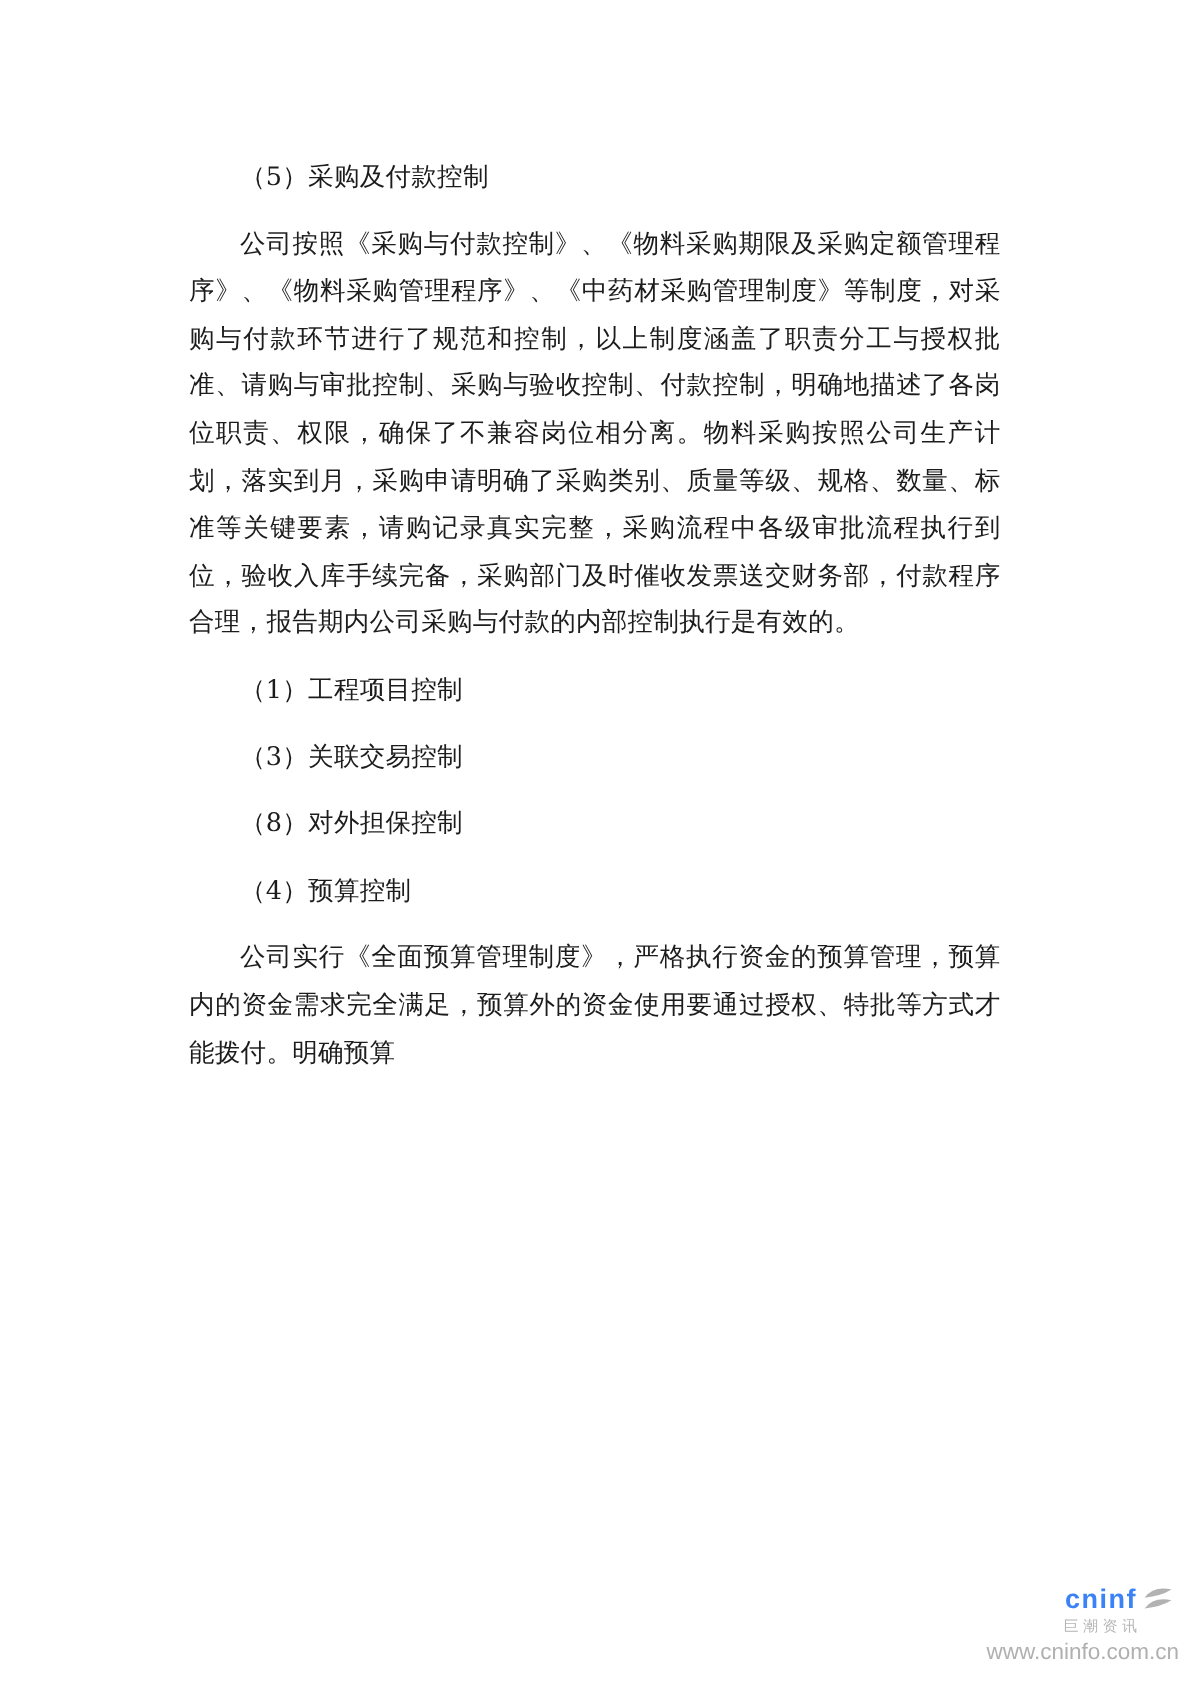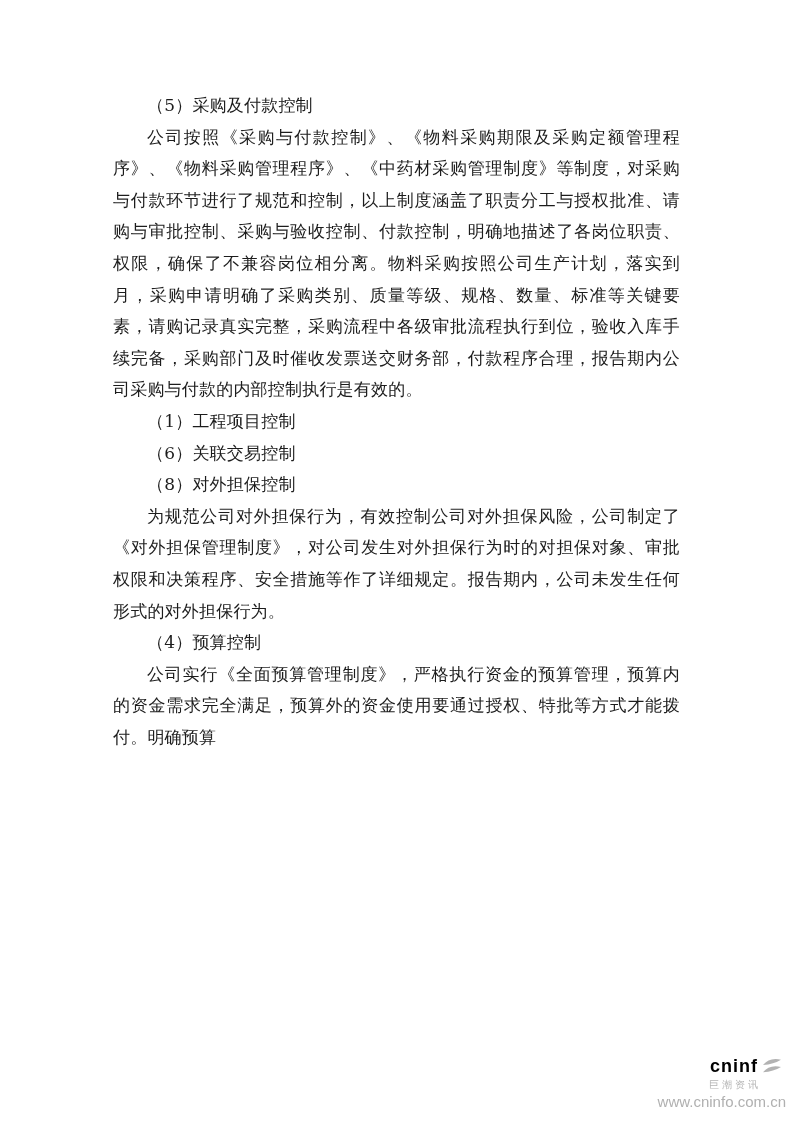--- a/index.html
+++ b/index.html
@@ -16,21 +16,21 @@
     position: absolute;
     left: 113px;
     top: 90px;
     width: 567px;
     font-size: 17px;
     line-height: 31.6px;
     text-align: justify;
     letter-spacing: 0.2px;
   }
   .content p {
-    margin: 0;
+    margin: 13px;
     padding: 0;
     text-indent: 2em;
   }
   .section-heading {
     text-align: left;
   }
   .cninfo-logo {
     position: absolute;
     right: 4px;
     bottom: 12px;
@@ -45,21 +45,21 @@
     display: flex;
     align-items: center;
     justify-content: flex-end;
     gap: 3px;
     padding-right: 6px;
   }
   .brand-text {
     font-size: 18px;
     font-weight: bold;
     letter-spacing: 1px;
-    color: #000000;
+    color: #3b82f6;
   }
   .brand-icon { width: 22px; height: 18px; }
   .brand-cn {
     font-size: 10px;
     letter-spacing: 3px;
     color: #b5b5b5;
     padding-right: 28px;
     margin-top: 3px;
   }
   .brand-site {
@@ -78,26 +78,25 @@
     <div>
       <p class="section-heading">（5）采购及付款控制</p>
       <p class="section-paragraph">公司按照《采购与付款控制》、《物料采购期限及采购定额管理程序》、《物料采购管理程序》、《中药材采购管理制度》等制度，对采购与付款环节进行了规范和控制，以上制度涵盖了职责分工与授权批准、请购与审批控制、采购与验收控制、付款控制，明确地描述了各岗位职责、权限，确保了不兼容岗位相分离。物料采购按照公司生产计划，落实到月，采购申请明确了采购类别、质量等级、规格、数量、标准等关键要素，请购记录真实完整，采购流程中各级审批流程执行到位，验收入库手续完备，采购部门及时催收发票送交财务部，付款程序合理，报告期内公司采购与付款的内部控制执行是有效的。</p>
     </div>
 
     <div>
       <p class="section-heading">（1）工程项目控制</p>
     </div>
 
     <div>
-      <p class="section-heading">（6）关联交易控制</p>
+      <p class="section-heading">（3）关联交易控制</p>
     </div>
 
     <div>
       <p class="section-heading">（8）对外担保控制</p>
-      <p class="section-paragraph">为规范公司对外担保行为，有效控制公司对外担保风险，公司制定了《对外担保管理制度》，对公司发生对外担保行为时的对担保对象、审批权限和决策程序、安全措施等作了详细规定。报告期内，公司未发生任何形式的对外担保行为。</p>
     </div>
 
     <div>
       <p class="section-heading">（4）预算控制</p>
       <p class="section-paragraph">公司实行《全面预算管理制度》，严格执行资金的预算管理，预算内的资金需求完全满足，预算外的资金使用要通过授权、特批等方式才能拨付。明确预算</p>
     </div>
 
   </div>
 
   <div class="cninfo-logo">

